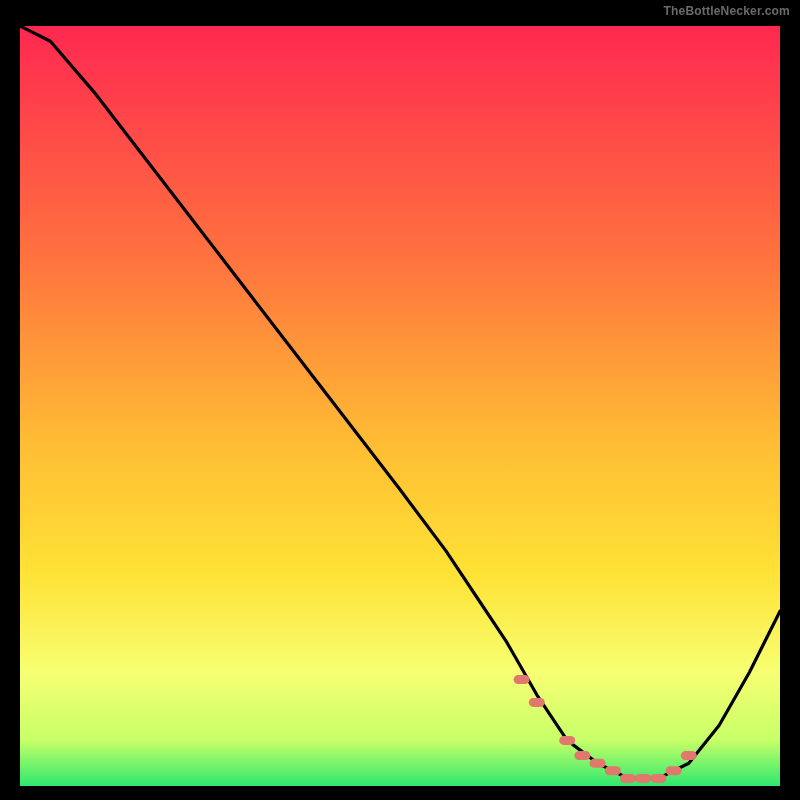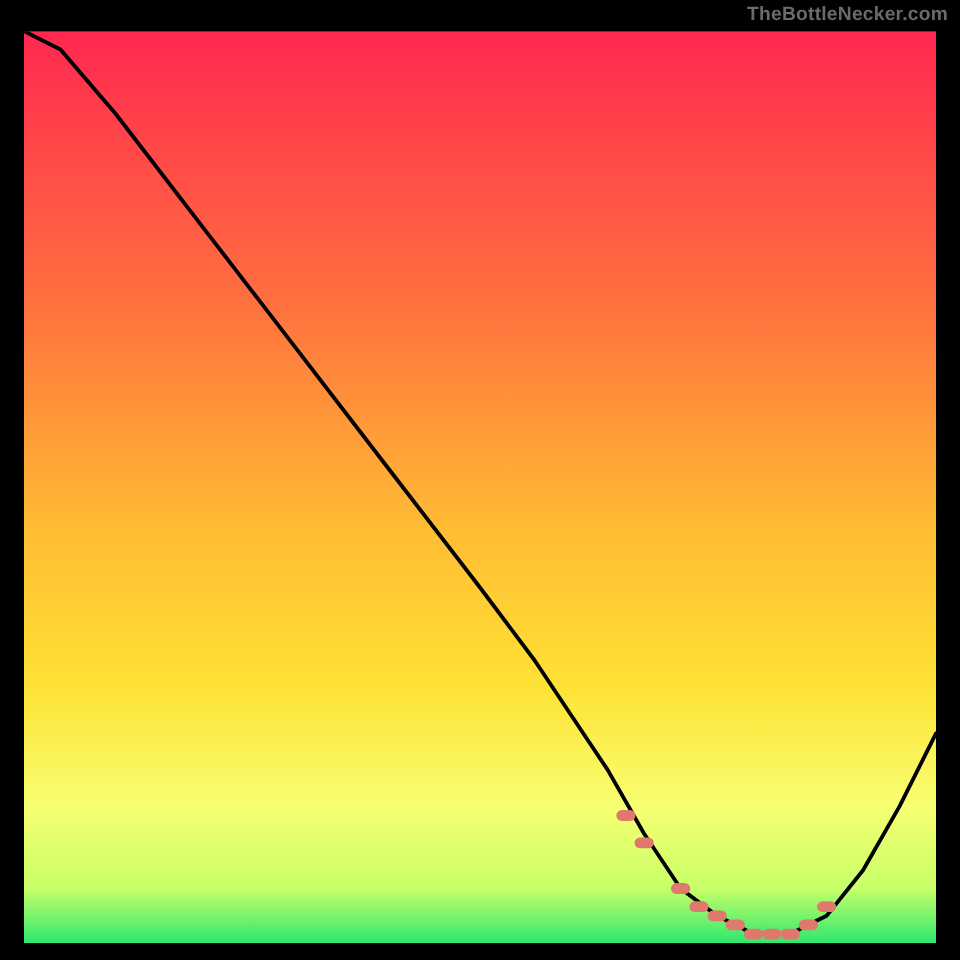--- a/index.html
+++ b/index.html
@@ -15,21 +15,21 @@
     position: relative;
     width: 800px;
     height: 800px;
     background: #000;
   }
   .watermark {
     position: absolute;
     top: 4px;
     right: 10px;
     color: #6a6a6a;
-    font-size: 16px;
+    font-size: 12px;
     font-weight: 600;
     letter-spacing: 0.2px;
     user-select: none;
   }
   .plot-frame {
     position: absolute;
     left: 20px;
     top: 26px;
     width: 760px;
     height: 760px;

